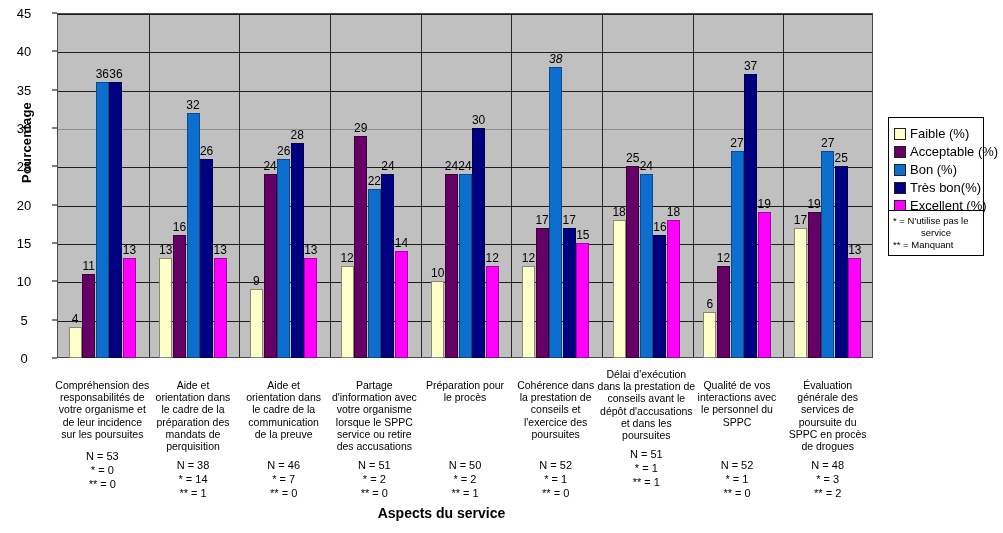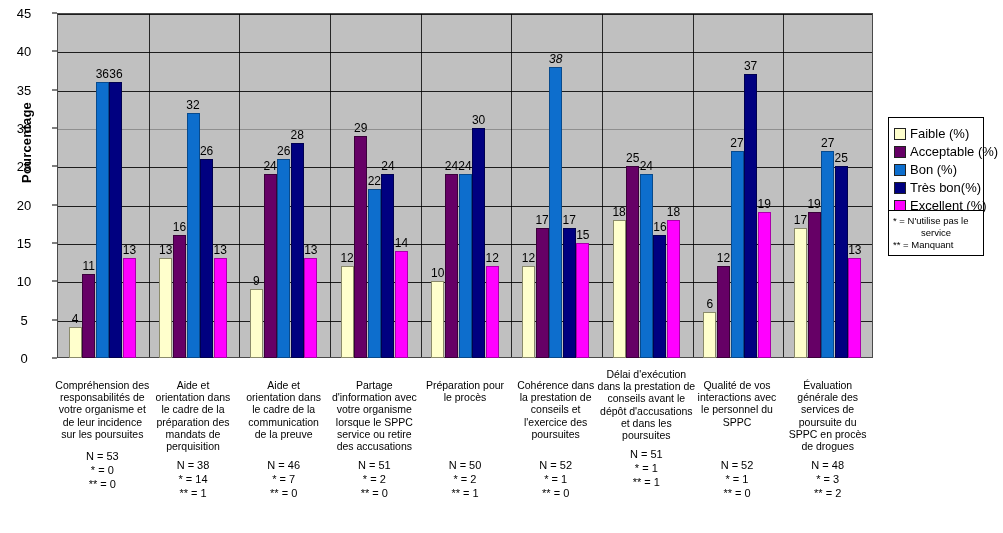--- a/index.html
+++ b/index.html
@@ -320,20 +320,23 @@
         <div>SPPC en procès</div>
         <div>de drogues</div>
         <div class="nblock" style="margin-top: 6px;">
           <div>N = 48</div>
           <div>*  = 3</div>
           <div>**  = 2</div>
         </div>
       </div>
     </div>
 
+  <div class="xtitle">
+    <span>Aspects du service</span>
+  </div>
 
   <div class="legend" id="legend">
       <div class="row">
         <span class="sw c0"></span>
         <span class="lbl">Faible (%)</span>
       </div>
       <div class="row">
         <span class="sw c1"></span>
         <span class="lbl">Acceptable (%)</span>
       </div>

